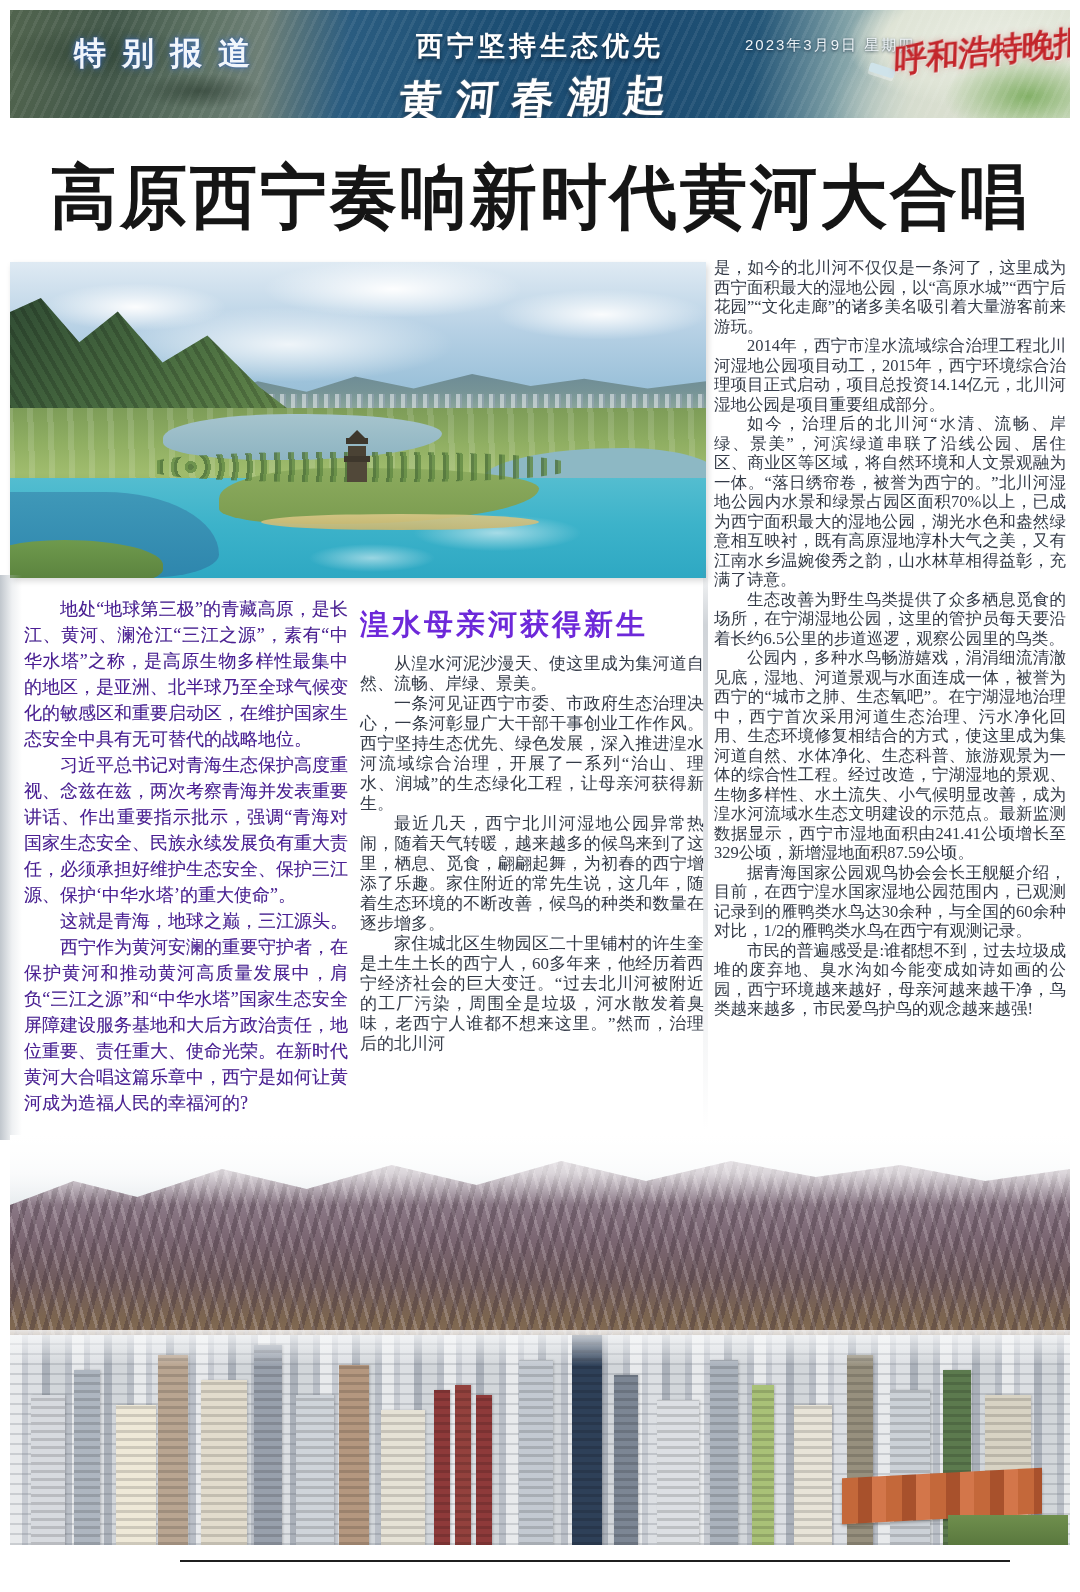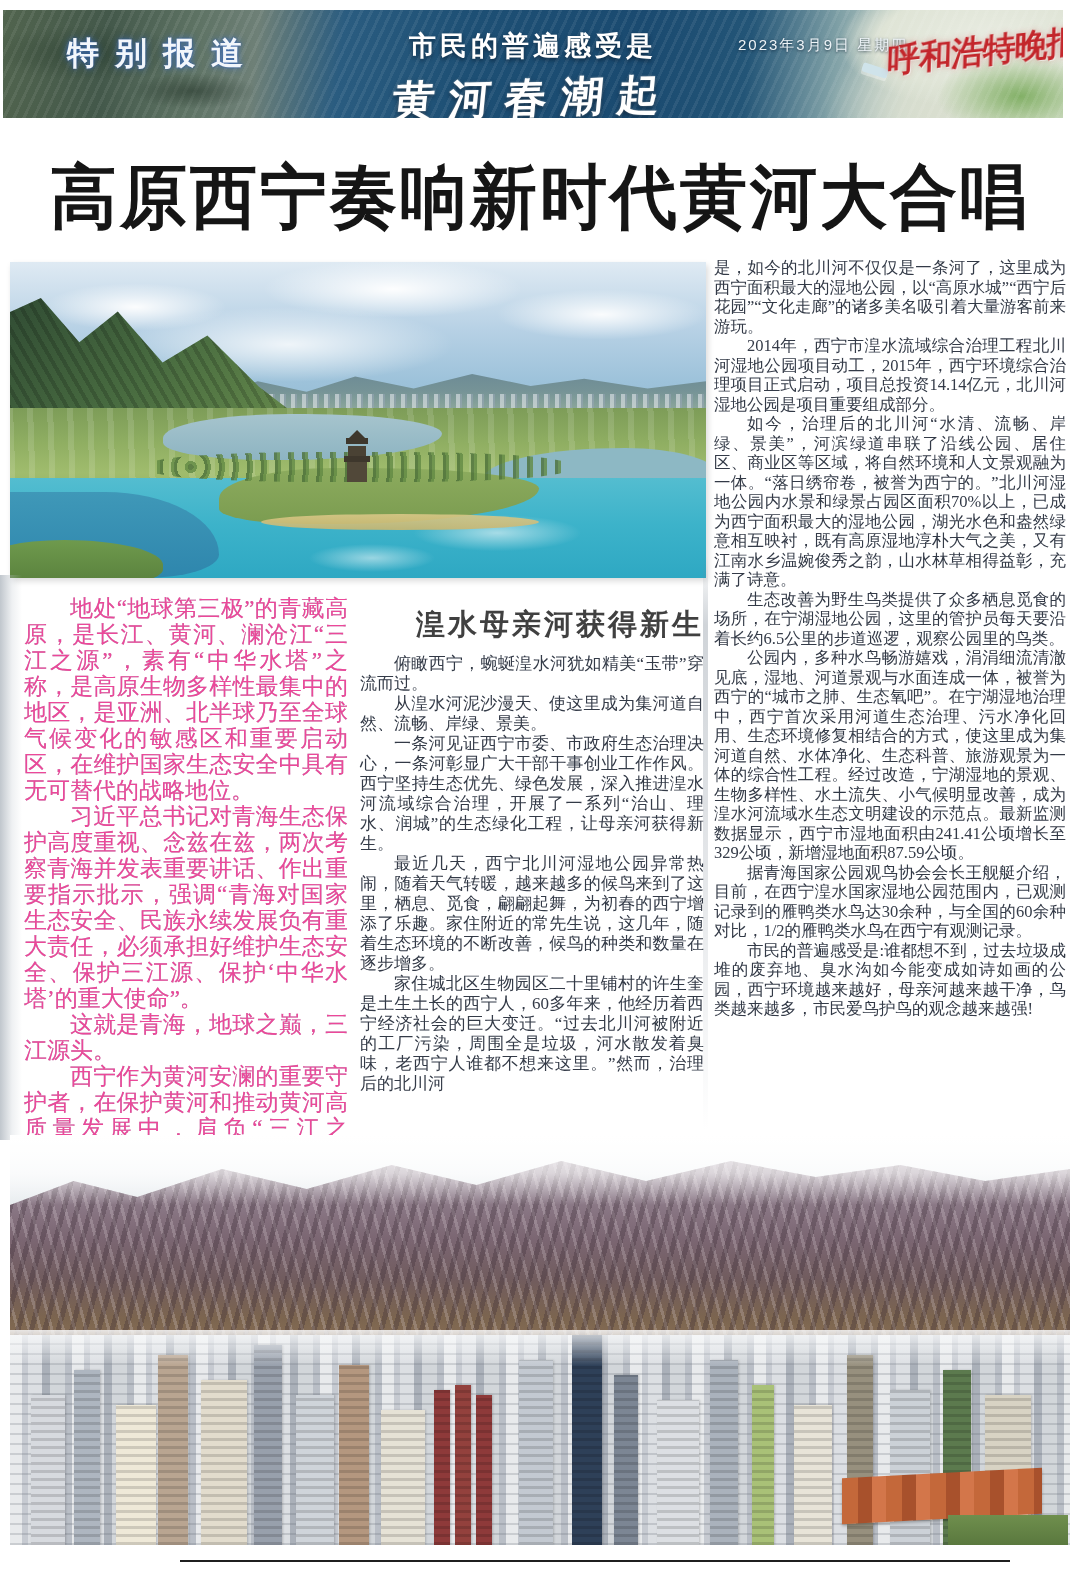--- a/index.html
+++ b/index.html
@@ -1,21 +1,21 @@
 <!DOCTYPE html>
 <html><head>
 <meta charset="utf-8">
 <style>
   * { margin:0; padding:0; box-sizing:border-box; }
   html,body { width:1080px; background:#ffffff; }
   body { font-family:"Liberation Serif", serif; position:relative; height:1592px; overflow:hidden; }
   .page { position:absolute; inset:0; background:#fff; }
 
   
-  .banner { position:absolute; left:3px; top:10px; width:1060px; height:108px; overflow:hidden;
+  .banner { position:absolute; left:10px; top:10px; width:1060px; height:108px; overflow:hidden;
     background:
       radial-gradient(ellipse 120px 60px at 96% 80%, rgba(120,170,90,.9), transparent 70%),
       radial-gradient(ellipse 200px 90px at 93% 30%, #e9ece2 0%, #dfe4d6 55%, transparent 75%),
       radial-gradient(ellipse 160px 120px at 88% 95%, #d9decf 0%, transparent 70%),
       linear-gradient(97deg, #51644e 0%, #43584a 10%, #5d7263 18%, #6e8077 24%, #2a5c80 32%, #1d4f74 44%, #1a4a70 60%, #235577 70%, #7fa0a6 78%, #cdd8cc 85%, #e6eadd 92%, #dfe5d6 100%); }
   .banner::before { content:""; position:absolute; inset:0;
     background:
       radial-gradient(ellipse 90px 26px at 18% 75%, rgba(20,35,25,.45), transparent 70%),
       radial-gradient(ellipse 140px 40px at 8% 40%, rgba(30,50,35,.4), transparent 70%),
       repeating-linear-gradient(115deg, rgba(255,255,255,.07) 0 3px, transparent 3px 9px); }
@@ -64,24 +64,24 @@
   .pagoda .t1 { top:0; width:16px; height:8px; clip-path:polygon(0 100%, 50% 0, 100% 100%); }
   .pagoda .t2 { top:8px; width:22px; height:6px; }
   .pagoda .t3 { top:16px; width:18px; height:10px; background:#4a4234; }
   .pagoda .t4 { top:26px; width:26px; height:6px; }
   .pagoda .t5 { top:32px; width:20px; height:20px; background:#514839; }
 
   
   .col { position:absolute; text-align:justify; color:#333a47; }
   .col p { text-indent:2em; }
   .col p.no-indent { text-indent:0; }
-  .col-left { left:24px; top:596px; width:324px; font-size:23px; line-height:26px; color:#ec4899; text-shadow:0 0 .6px rgba(90,110,140,.5); }
+  .col-left { left:24px; top:596px; width:324px; font-size:18px; line-height:26px; color:#4c1d95; text-shadow:0 0 .6px rgba(90,110,140,.5); }
   .col-mid { left:360px; top:600px; width:344px; font-size:17px; line-height:20px; }
   .col-right { left:714px; top:258px; width:352px; font-size:16.5px; line-height:19.5px; }
-  .section-heading { font-family:"Liberation Sans",sans-serif; font-weight:bold; font-size:29px; letter-spacing:3px; color:#404040; text-align:right; text-indent:0; margin:14px 0 20px 0; }
+  .section-heading { font-family:"Liberation Sans",sans-serif; font-weight:bold; font-size:29px; letter-spacing:3px; color:#6d28d9; text-align:left; text-indent:0; margin:14px 0 20px 0; }
   .divider-shadow { position:absolute; left:703px; top:556px; width:5px; height:575px; background:linear-gradient(180deg, transparent 0%, rgba(120,132,145,.35) 12%, rgba(120,132,145,.18) 60%, transparent 100%); }
   .curl-shadow { position:absolute; left:0; top:575px; width:22px; height:565px; background:linear-gradient(90deg, rgba(130,142,155,.5), rgba(190,198,206,.25) 55%, transparent); }
 
   
   .city { position:absolute; left:10px; top:1135px; width:1060px; height:410px; overflow:hidden; background:#dfe3e7; }
   .cp-sky { position:absolute; inset:0 0 auto 0; height:80px; background:linear-gradient(180deg, #fdfdfd 0%, #f0f3f5 50%, #e4e9ec 100%); }
   .cp-mountain { position:absolute; left:0; top:14px; width:100%; height:200px;
     background:linear-gradient(180deg, #a394a2 0%, #8d7b89 25%, #7b6672 45%, #715c5e 65%, #7c654f 85%, #8a7158 100%);
     clip-path:polygon(0 28%, 6% 16%, 12% 24%, 20% 10%, 28% 20%, 36% 8%, 44% 18%, 52% 6%, 60% 16%, 68% 6%, 76% 14%, 84% 8%, 92% 16%, 100% 10%, 100% 100%, 0 100%); }
   .cp-mountain::after { content:""; position:absolute; inset:0; background:repeating-linear-gradient(105deg, rgba(55,40,50,.30) 0 5px, transparent 5px 13px), repeating-linear-gradient(75deg, rgba(230,220,225,.22) 0 3px, transparent 3px 11px); }
@@ -101,21 +101,21 @@
 </style>
 </head>
 <body>
 
 <div class="page">
 
   <div class="banner">
     <div class="boat"></div>
     <span class="section-label">特别报道</span>
     <div class="banner-center">
-      <div class="kicker">市民的普遍感受是</div>
+      <div class="kicker">西宁坚持生态优先</div>
       <div class="calligraphy">黄河春潮起</div>
     </div>
     <div class="issue-date">2023年3月9日 星期四</div>
     <div class="paper-logo">呼和浩特晚报</div>
   </div>
 
   <h1 class="headline">高原西宁奏响新时代黄河大合唱</h1>
 
   <div class="wetland">
     <div class="wp-sky"></div>
@@ -145,21 +145,20 @@
 
   <div class="col col-left">
     <p>地处“地球第三极”的青藏高原，是长江、黄河、澜沧江“三江之源”，素有“中华水塔”之称，是高原生物多样性最集中的地区，是亚洲、北半球乃至全球气候变化的敏感区和重要启动区，在维护国家生态安全中具有无可替代的战略地位。</p>
     <p>习近平总书记对青海生态保护高度重视、念兹在兹，两次考察青海并发表重要讲话、作出重要指示批示，强调“青海对国家生态安全、民族永续发展负有重大责任，必须承担好维护生态安全、保护三江源、保护‘中华水塔’的重大使命”。</p>
     <p>这就是青海，地球之巅，三江源头。</p>
     <p>西宁作为黄河安澜的重要守护者，在保护黄河和推动黄河高质量发展中，肩负“三江之源”和“中华水塔”国家生态安全屏障建设服务基地和大后方政治责任，地位重要、责任重大、使命光荣。在新时代黄河大合唱这篇乐章中，西宁是如何让黄河成为造福人民的幸福河的?</p>
   </div>
 
   <div class="col col-mid">
     <h2 class="section-heading">湟水母亲河获得新生</h2>
-    <p>俯瞰西宁，蜿蜒湟水河犹如精美“玉带”穿流而过。</p>
     <p>从湟水河泥沙漫天、使这里成为集河道自然、流畅、岸绿、景美。</p>
     <p>一条河见证西宁市委、市政府生态治理决心，一条河彰显广大干部干事创业工作作风。西宁坚持生态优先、绿色发展，深入推进湟水河流域综合治理，开展了一系列“治山、理水、润城”的生态绿化工程，让母亲河获得新生。</p>
     <p>最近几天，西宁北川河湿地公园异常热闹，随着天气转暖，越来越多的候鸟来到了这里，栖息、觅食，翩翩起舞，为初春的西宁增添了乐趣。家住附近的常先生说，这几年，随着生态环境的不断改善，候鸟的种类和数量在逐步增多。</p>
     <p>家住城北区生物园区二十里铺村的许生奎是土生土长的西宁人，60多年来，他经历着西宁经济社会的巨大变迁。“过去北川河被附近的工厂污染，周围全是垃圾，河水散发着臭味，老西宁人谁都不想来这里。”然而，治理后的北川河</p>
   </div>
 
   <div class="col col-right">
     <p class="no-indent">是，如今的北川河不仅仅是一条河了，这里成为西宁面积最大的湿地公园，以“高原水城”“西宁后花园”“文化走廊”的诸多美名吸引着大量游客前来游玩。</p>
     <p>2014年，西宁市湟水流域综合治理工程北川河湿地公园项目动工，2015年，西宁环境综合治理项目正式启动，项目总投资14.14亿元，北川河湿地公园是项目重要组成部分。</p>
     <p>如今，治理后的北川河“水清、流畅、岸绿、景美”，河滨绿道串联了沿线公园、居住区、商业区等区域，将自然环境和人文景观融为一体。“落日绣帘卷，被誉为西宁的。”北川河湿地公园内水景和绿景占园区面积70%以上，已成为西宁面积最大的湿地公园，湖光水色和盎然绿意相互映衬，既有高原湿地淳朴大气之美，又有江南水乡温婉俊秀之韵，山水林草相得益彰，充满了诗意。</p>

